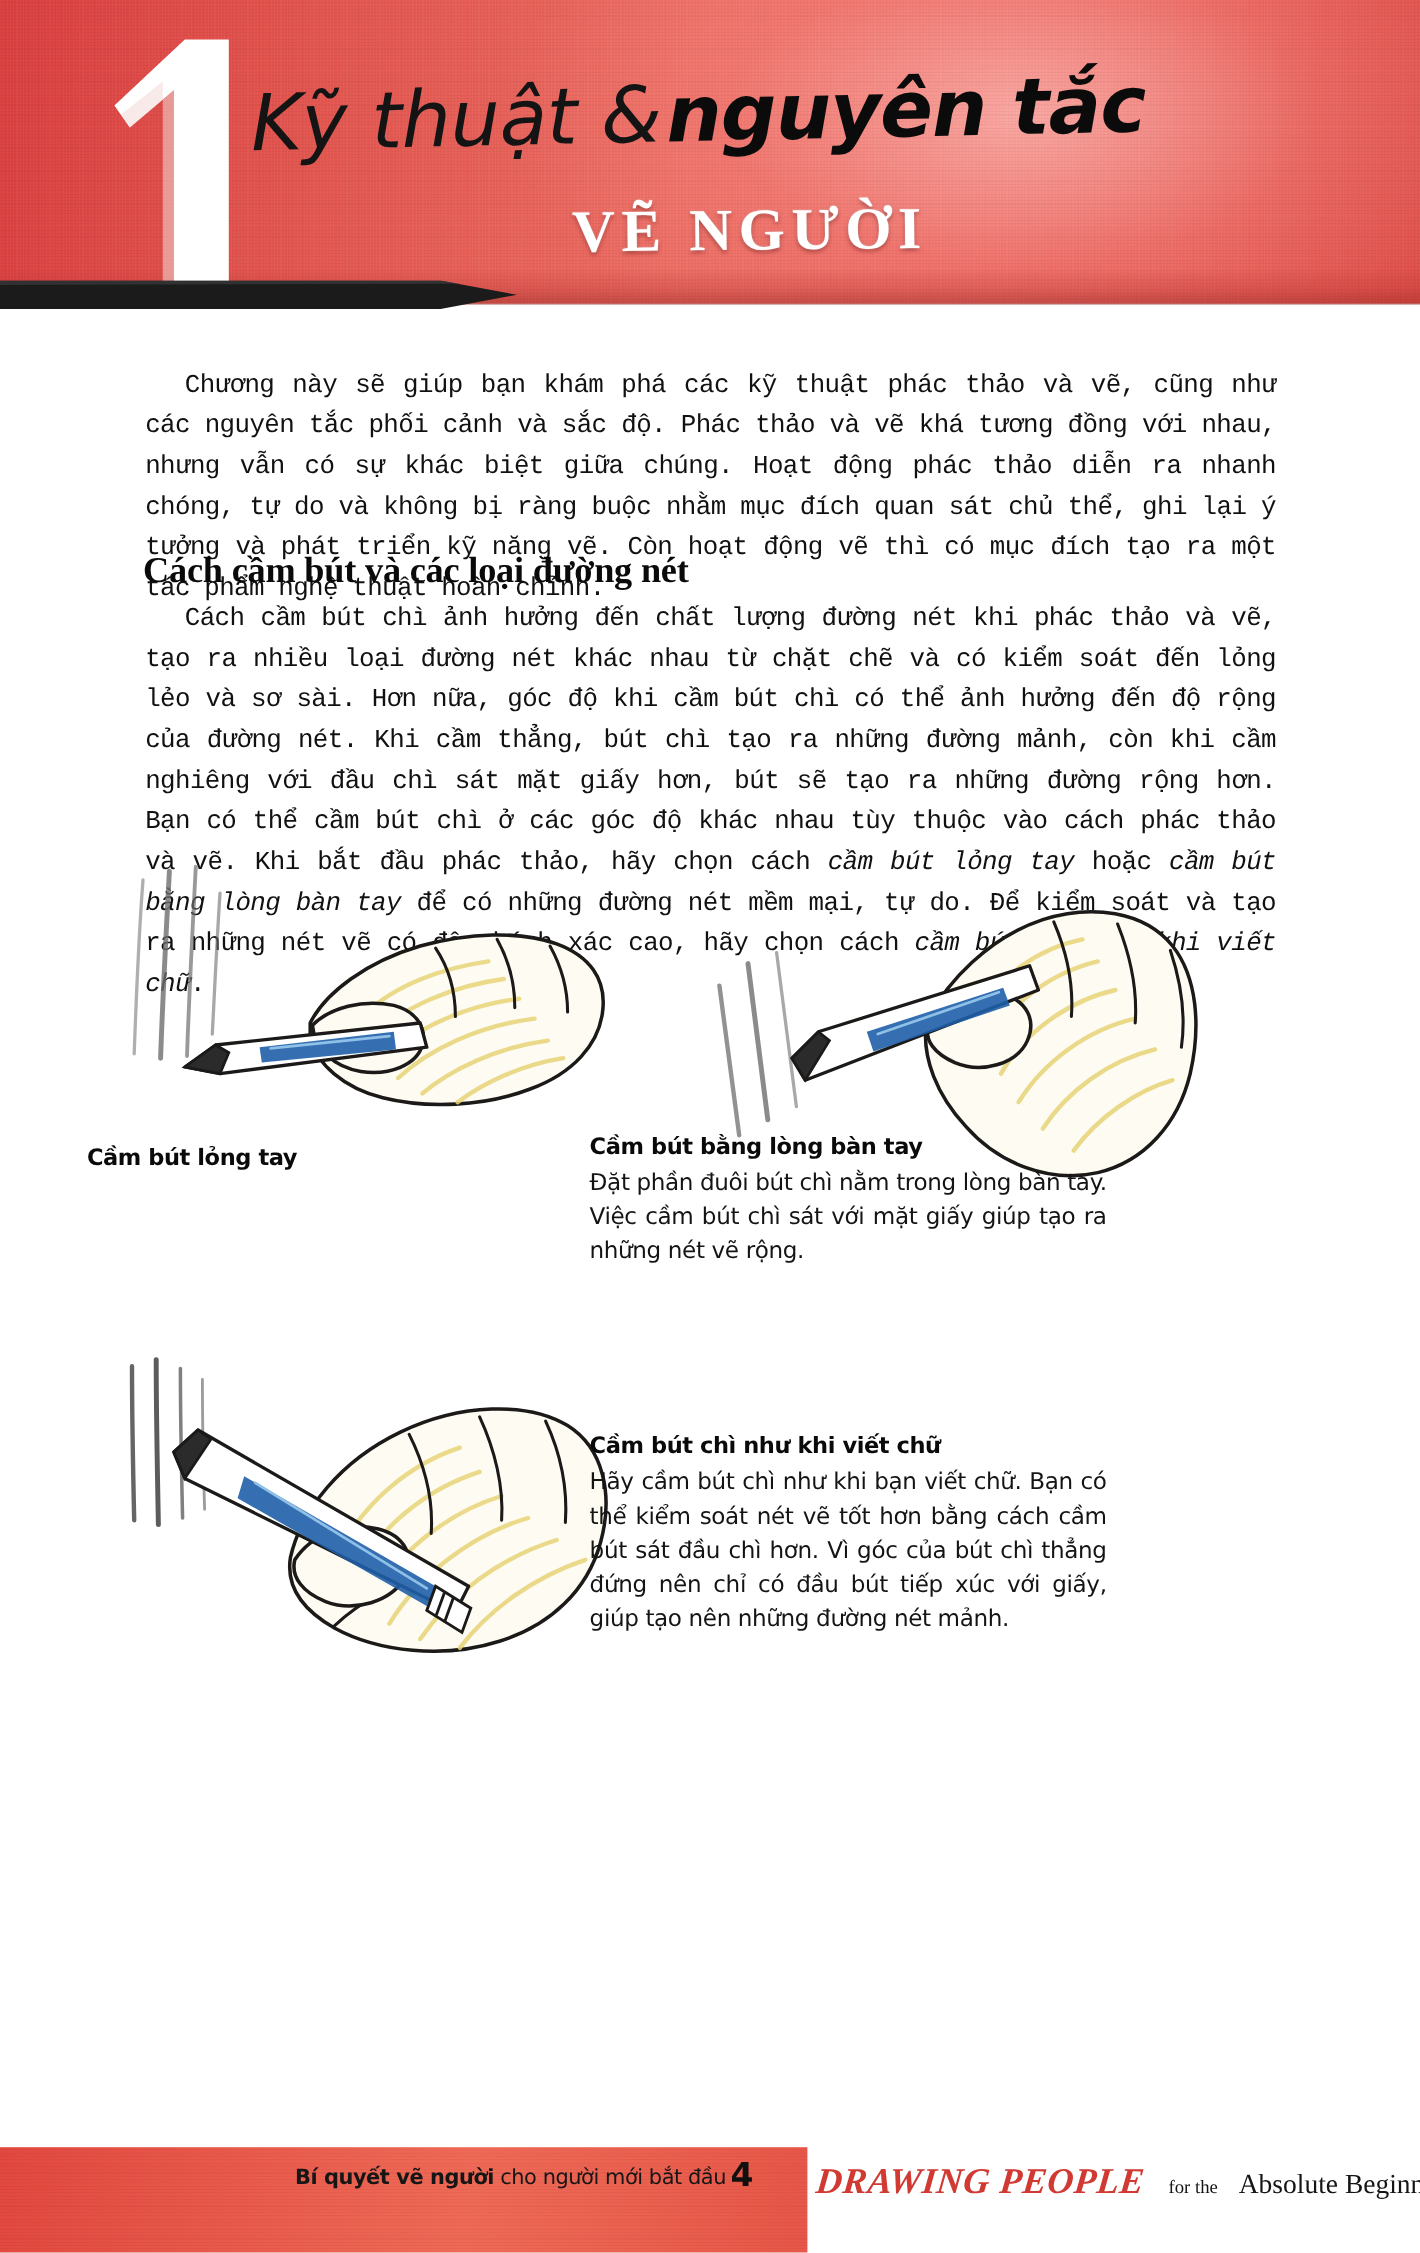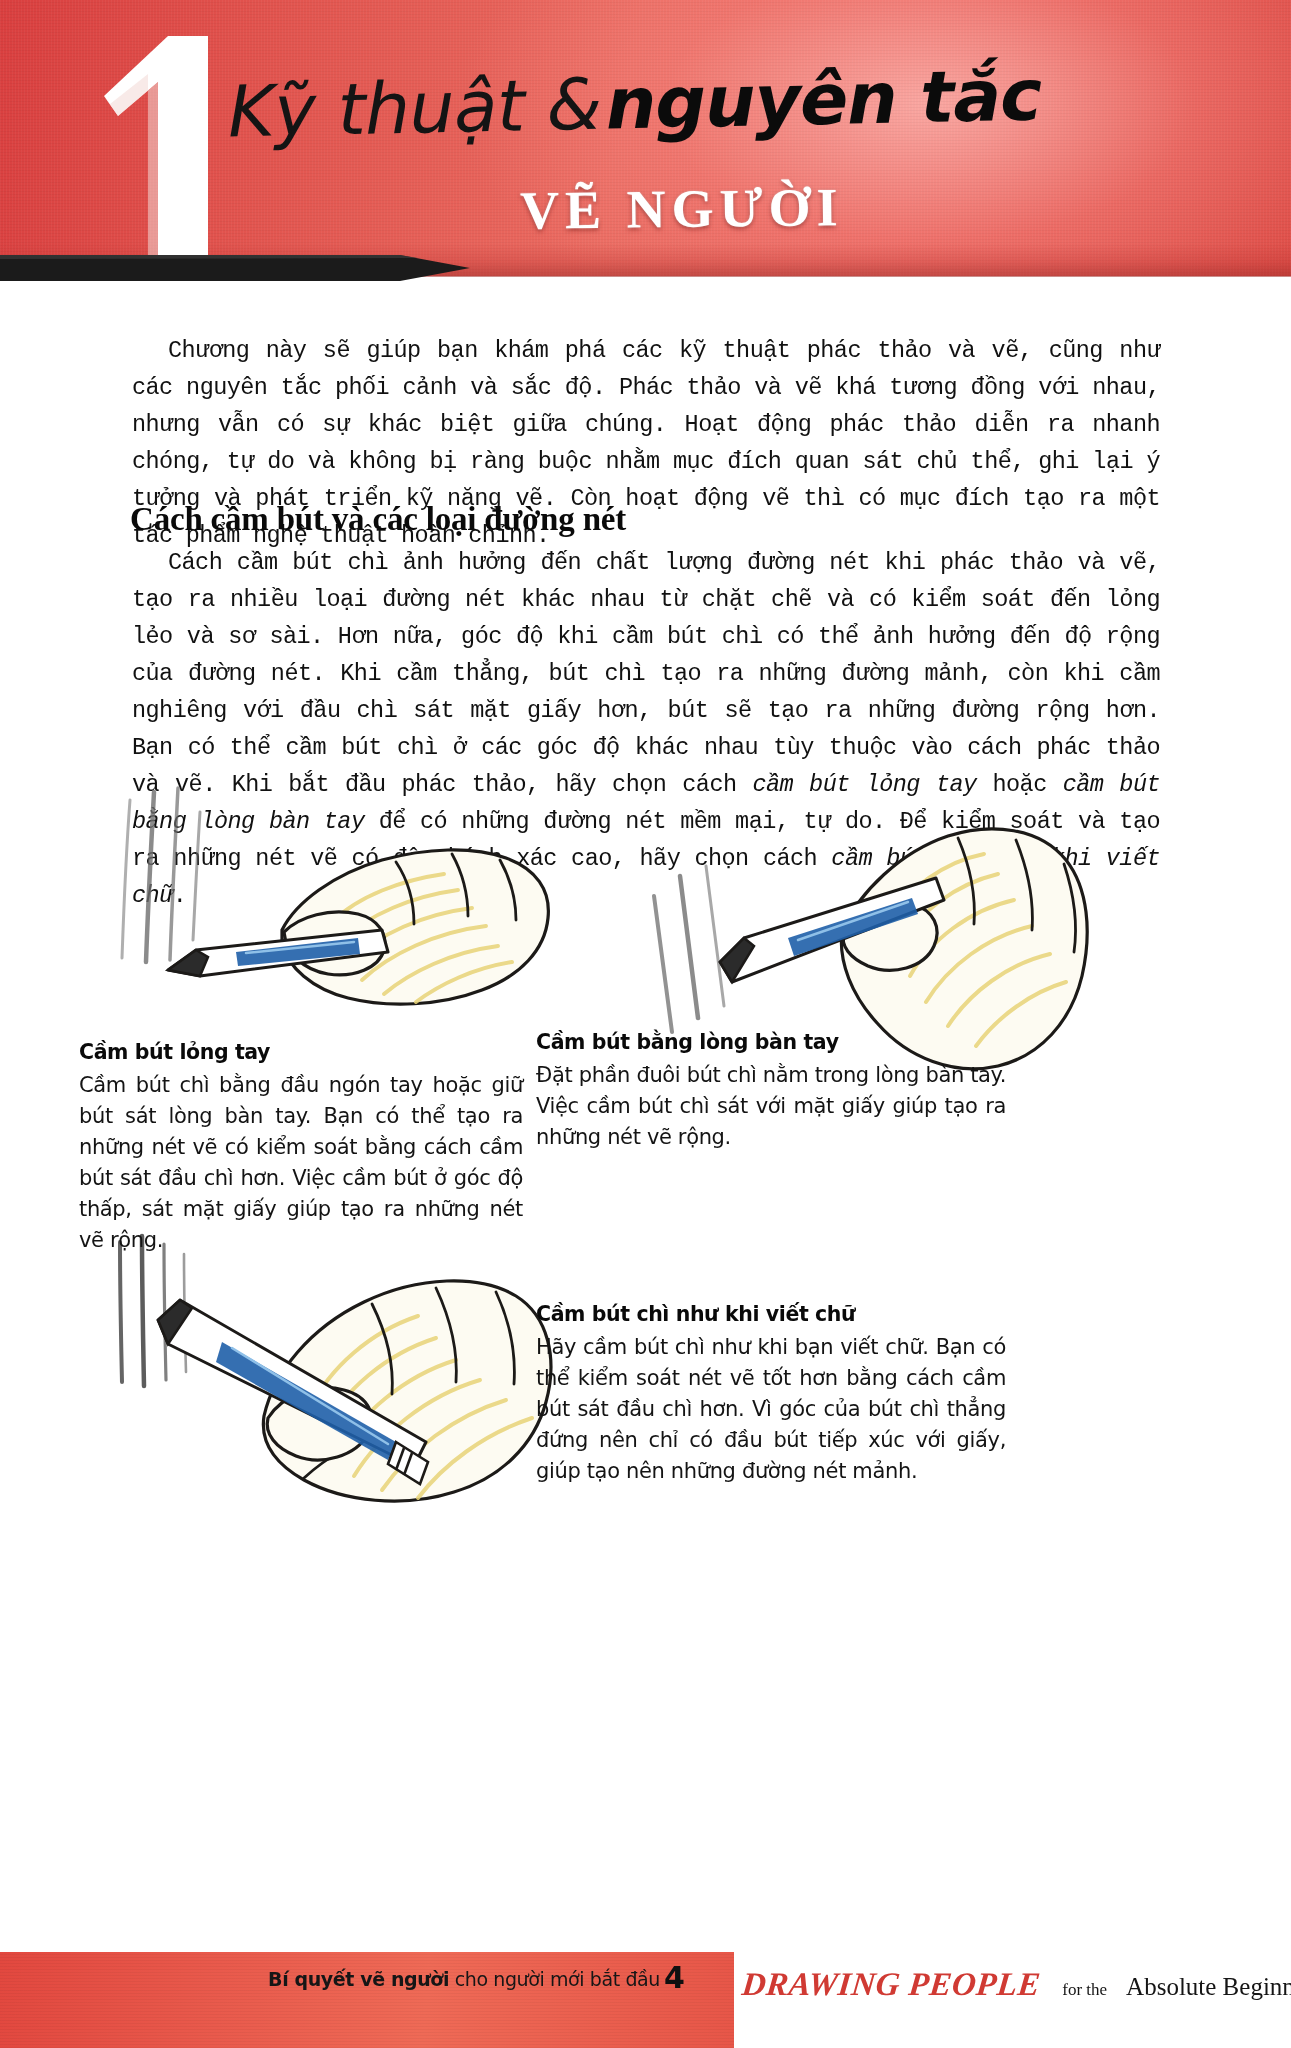--- a/index.html
+++ b/index.html
@@ -453,21 +453,20 @@
           <polygon points="300,222 332,242 324,264 292,244"></polygon>
           <path d="M308 228 L300 250"></path>
           <path d="M316 233 L308 255"></path>
         </g>
       </g>
     </svg>
   </div>
 
   <div class="caption-block" id="caption-1">
     <div class="caption-title">Cầm bút lỏng tay</div>
-    <div class="caption-body">Cầm bút chì bằng đầu ngón tay hoặc giữ bút sát lòng bàn tay. Bạn có thể tạo ra những nét vẽ có kiểm soát bằng cách cầm bút sát đầu chì hơn. Việc cầm bút ở góc độ thấp, sát mặt giấy giúp tạo ra những nét vẽ rộng.</div>
   </div>
 
   <div class="caption-block" id="caption-2">
     <div class="caption-title">Cầm bút bằng lòng bàn tay</div>
     <div class="caption-body">Đặt phần đuôi bút chì nằm trong lòng bàn tay. Việc cầm bút chì sát với mặt giấy giúp tạo ra những nét vẽ rộng.</div>
   </div>
 
   <div class="caption-block" id="caption-3">
     <div class="caption-title">Cầm bút chì như khi viết chữ</div>
     <div class="caption-body">Hãy cầm bút chì như khi bạn viết chữ. Bạn có thể kiểm soát nét vẽ tốt hơn bằng cách cầm bút sát đầu chì hơn. Vì góc của bút chì thẳng đứng nên chỉ có đầu bút tiếp xúc với giấy, giúp tạo nên những đường nét mảnh.</div>

